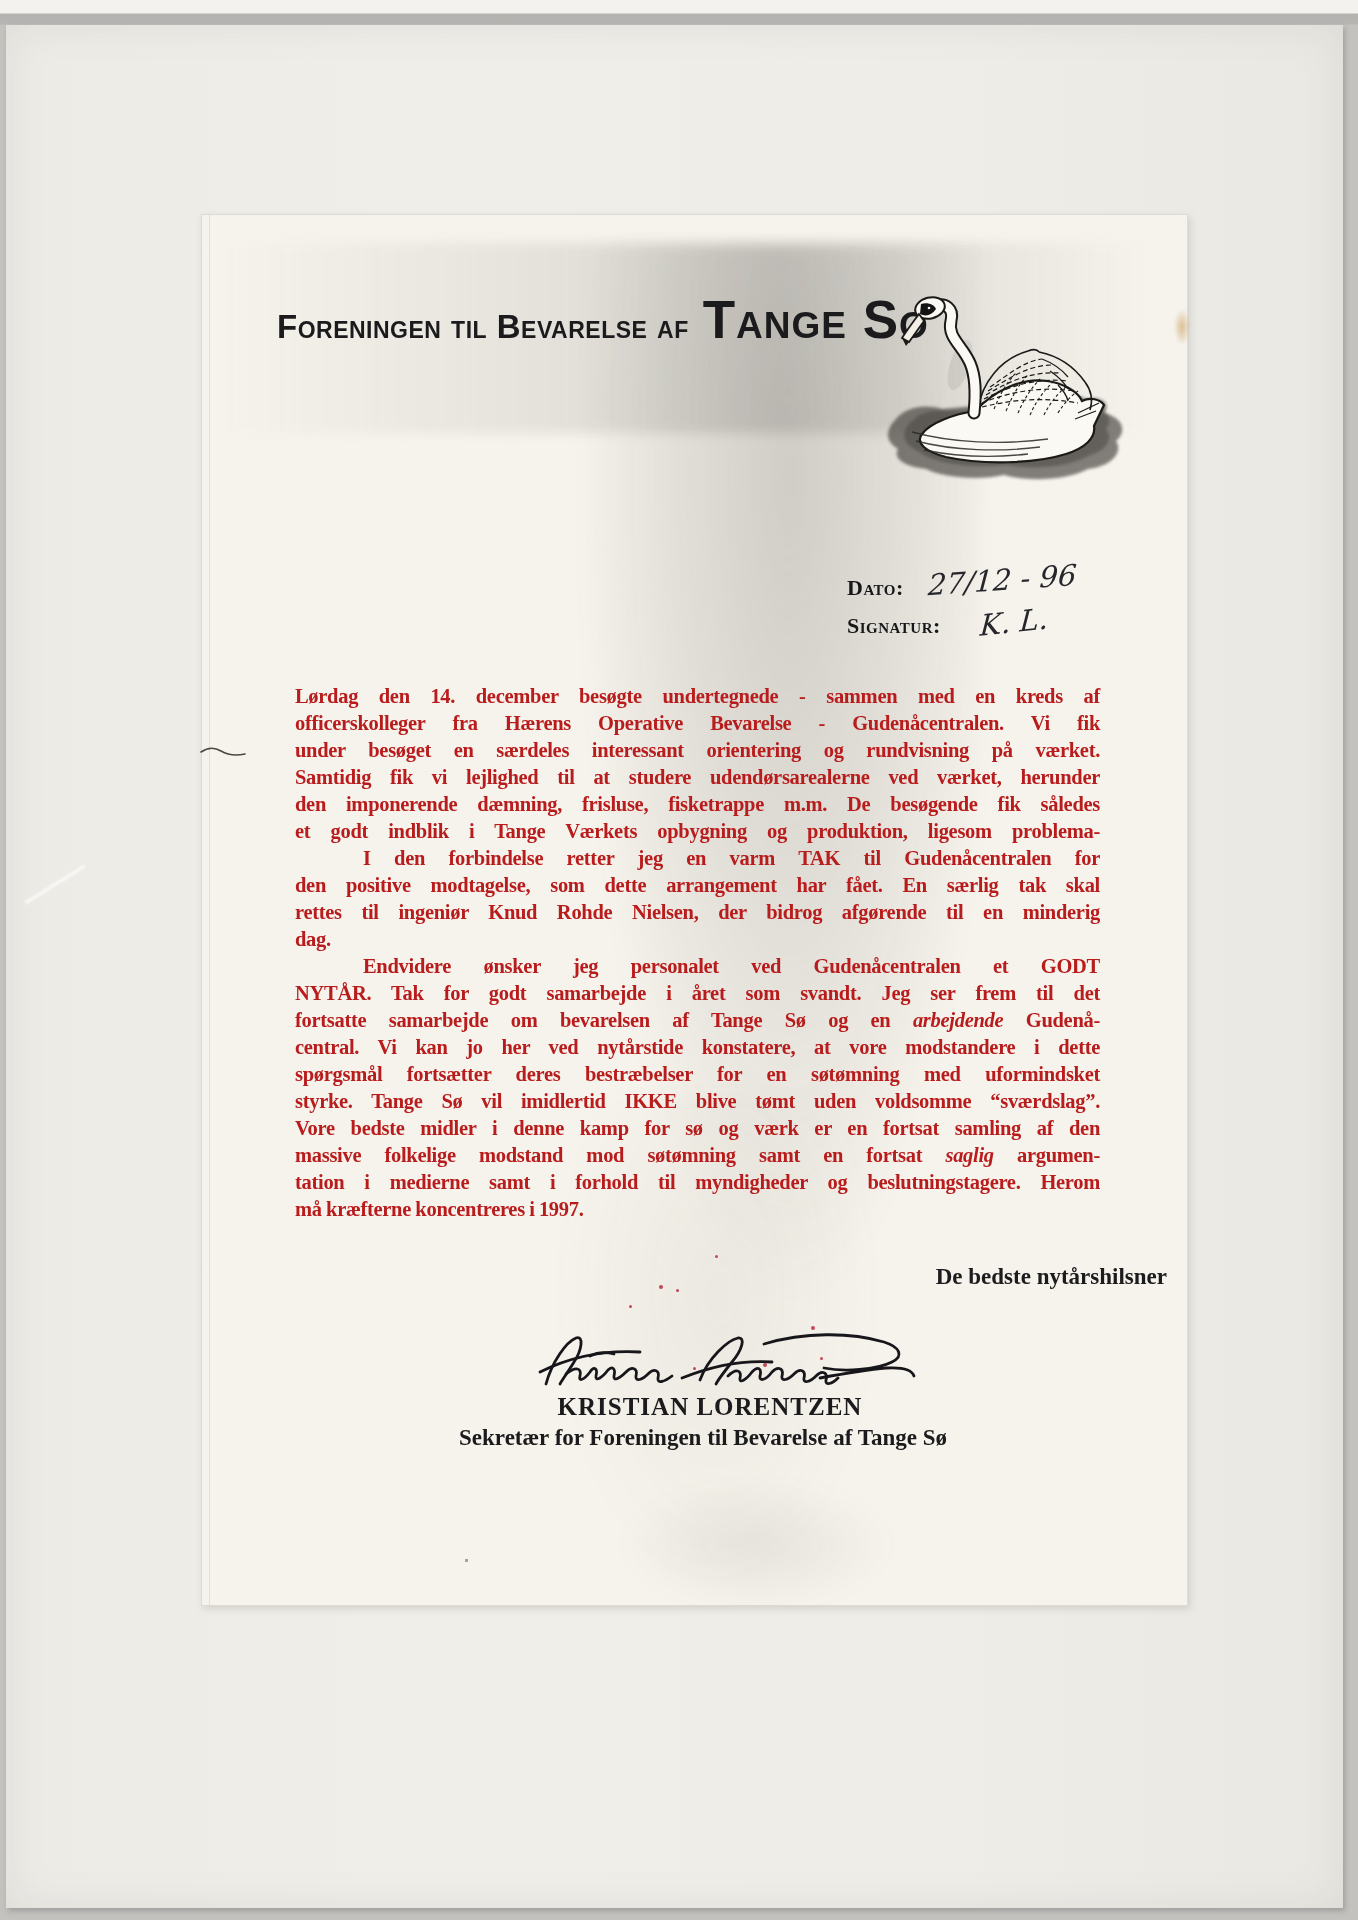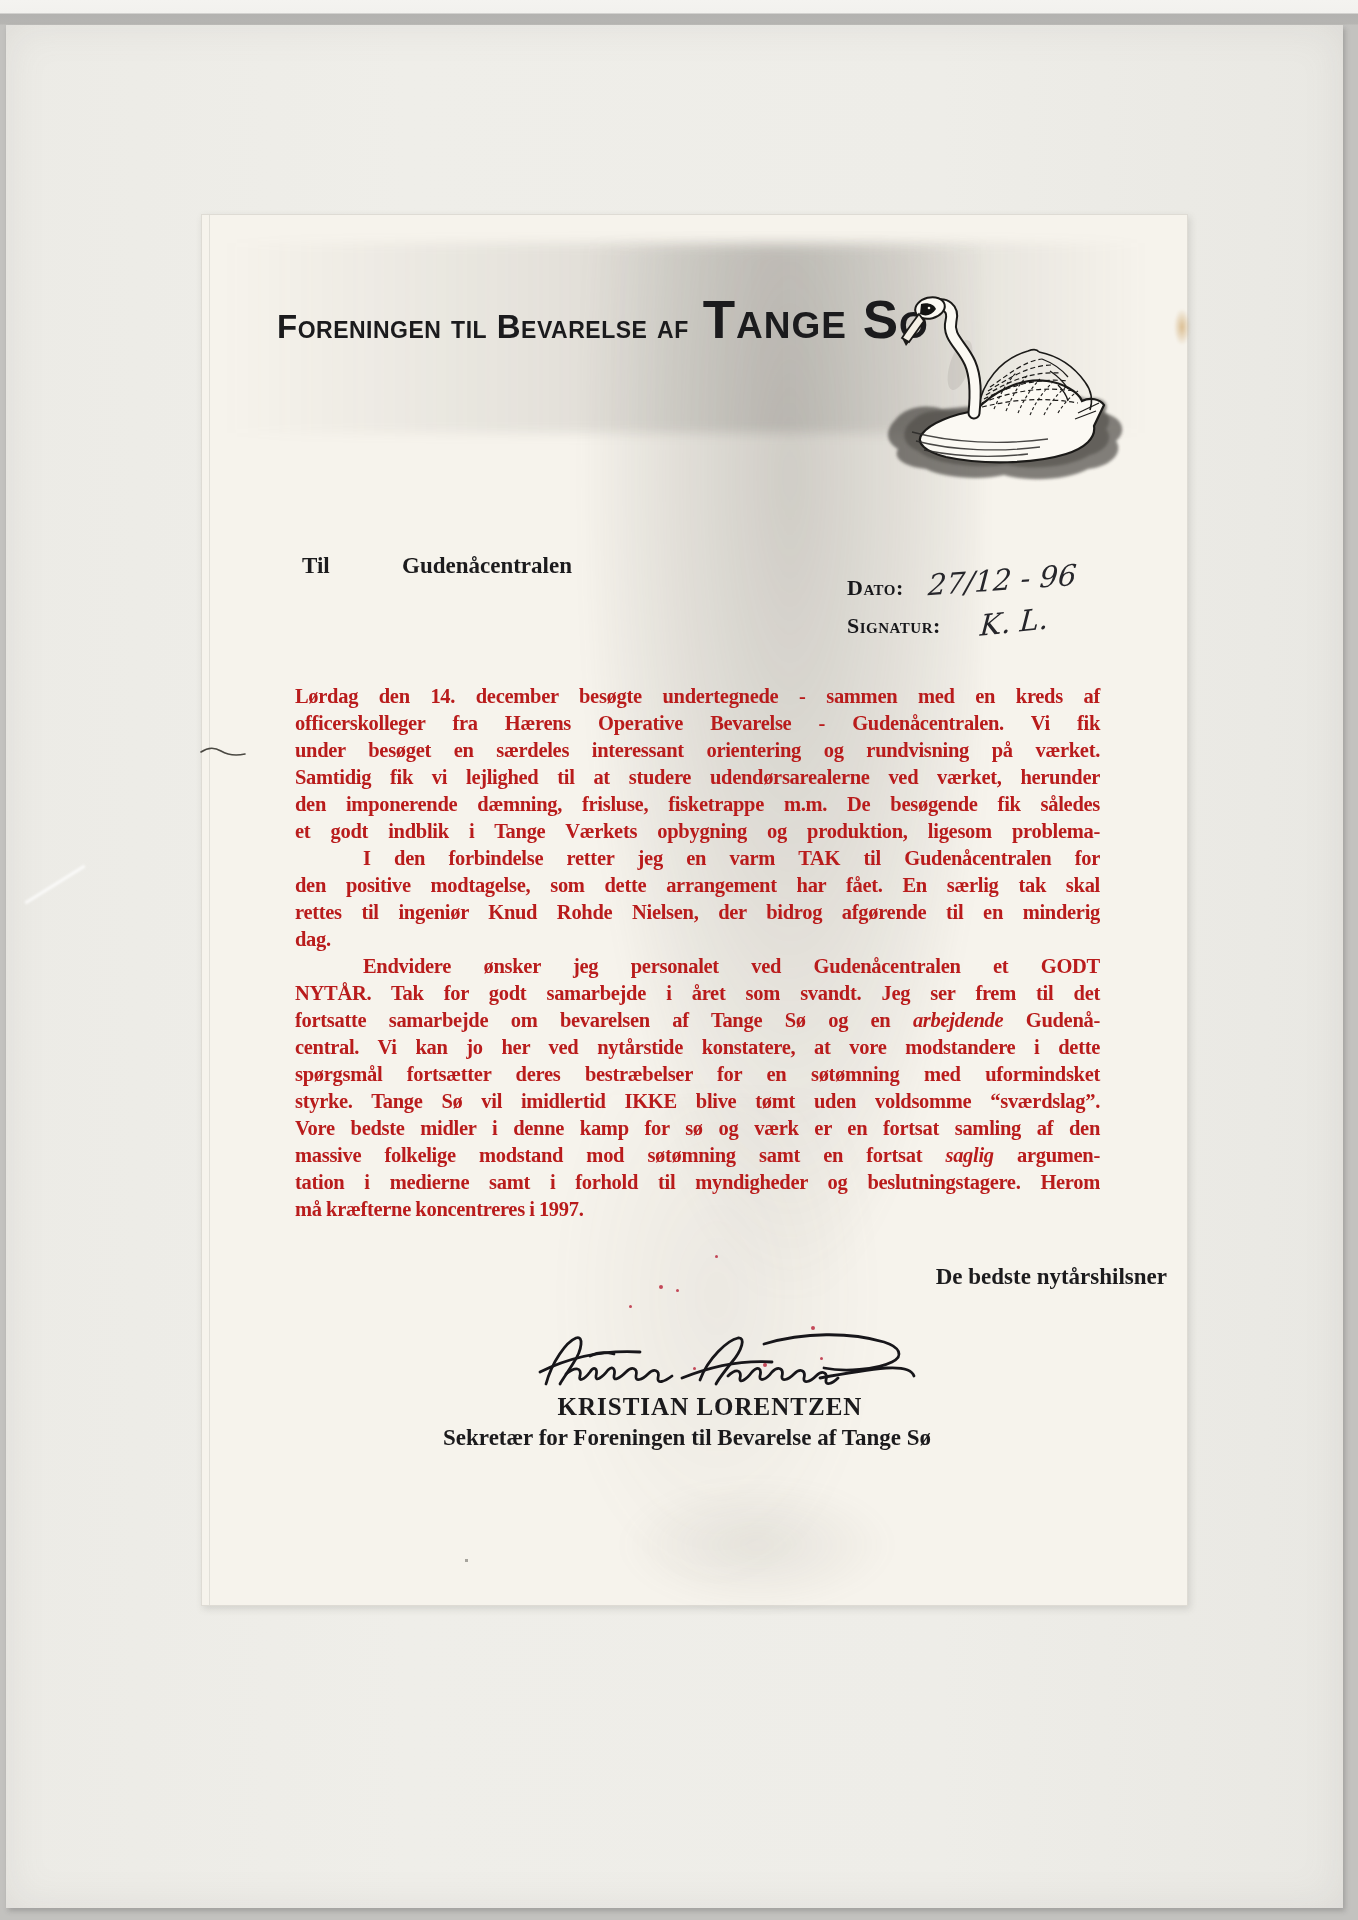--- a/index.html
+++ b/index.html
@@ -88,21 +88,21 @@
     font:700 23px "Liberation Serif",serif;color:#1c1b1d;
   }
   .signature{position:absolute;left:330px;top:1105px;width:420px;height:80px;}
   .speck{position:absolute;width:4px;height:4px;border-radius:50%;background:#b5122a;opacity:.75;filter:blur(.4px);}
   .signatory-name{
     position:absolute;left:0;top:1178px;width:970px;text-align:center;
     font:700 25px "Liberation Serif",serif;letter-spacing:1px;color:#1b1a1c;padding-left:23px;
   }
   .signatory-title{
     position:absolute;left:0;top:1210px;width:970px;text-align:center;
-    font:700 23px "Liberation Serif",serif;color:#1b1a1c;
+    font:700 23px "Liberation Serif",serif;color:#1b1a1c;padding-left:16px;
   }
   .stray-mark{position:absolute;left:263px;top:1344px;width:3px;height:10px;opacity:.5;
     border-top:3px dotted #5a5850;}
 </style>
 </head>
 <body>
 
 <div class="scene">
   <div class="mat">
     <div class="mat-streak"></div>
@@ -184,24 +184,20 @@
           <path d="M42,159 C76,166 110,167 146,163"></path>
         </g>
       </svg>
 
       <div class="stain"></div>
 
       <svg class="pen-mark" viewBox="0 0 62 18">
         <path d="M2,10 q10,-7 20,-1 t24,3" fill="none" stroke="#4a4842" stroke-width="1.6" stroke-linecap="round"></path>
       </svg>
 
-      <div class="recipient-row">
-        <span class="til">Til</span>
-        <span class="recipient">Gudenåcentralen</span>
-      </div>
 
       <div class="meta-label date-label">Dato:</div>
       <div class="handwriting date-value">27/12 - 96</div>
       <div class="meta-label sig-label">Signatur:</div>
       <div class="handwriting sig-value">K. L.</div>
 
       <div class="body-text">
         <div class="line">Lørdag den 14. december besøgte undertegnede - sammen med en kreds af</div>
         <div class="line">officerskolleger fra Hærens Operative Bevarelse - Gudenåcentralen. Vi fik</div>
         <div class="line">under besøget en særdeles interessant orientering og rundvisning på værket.</div>

